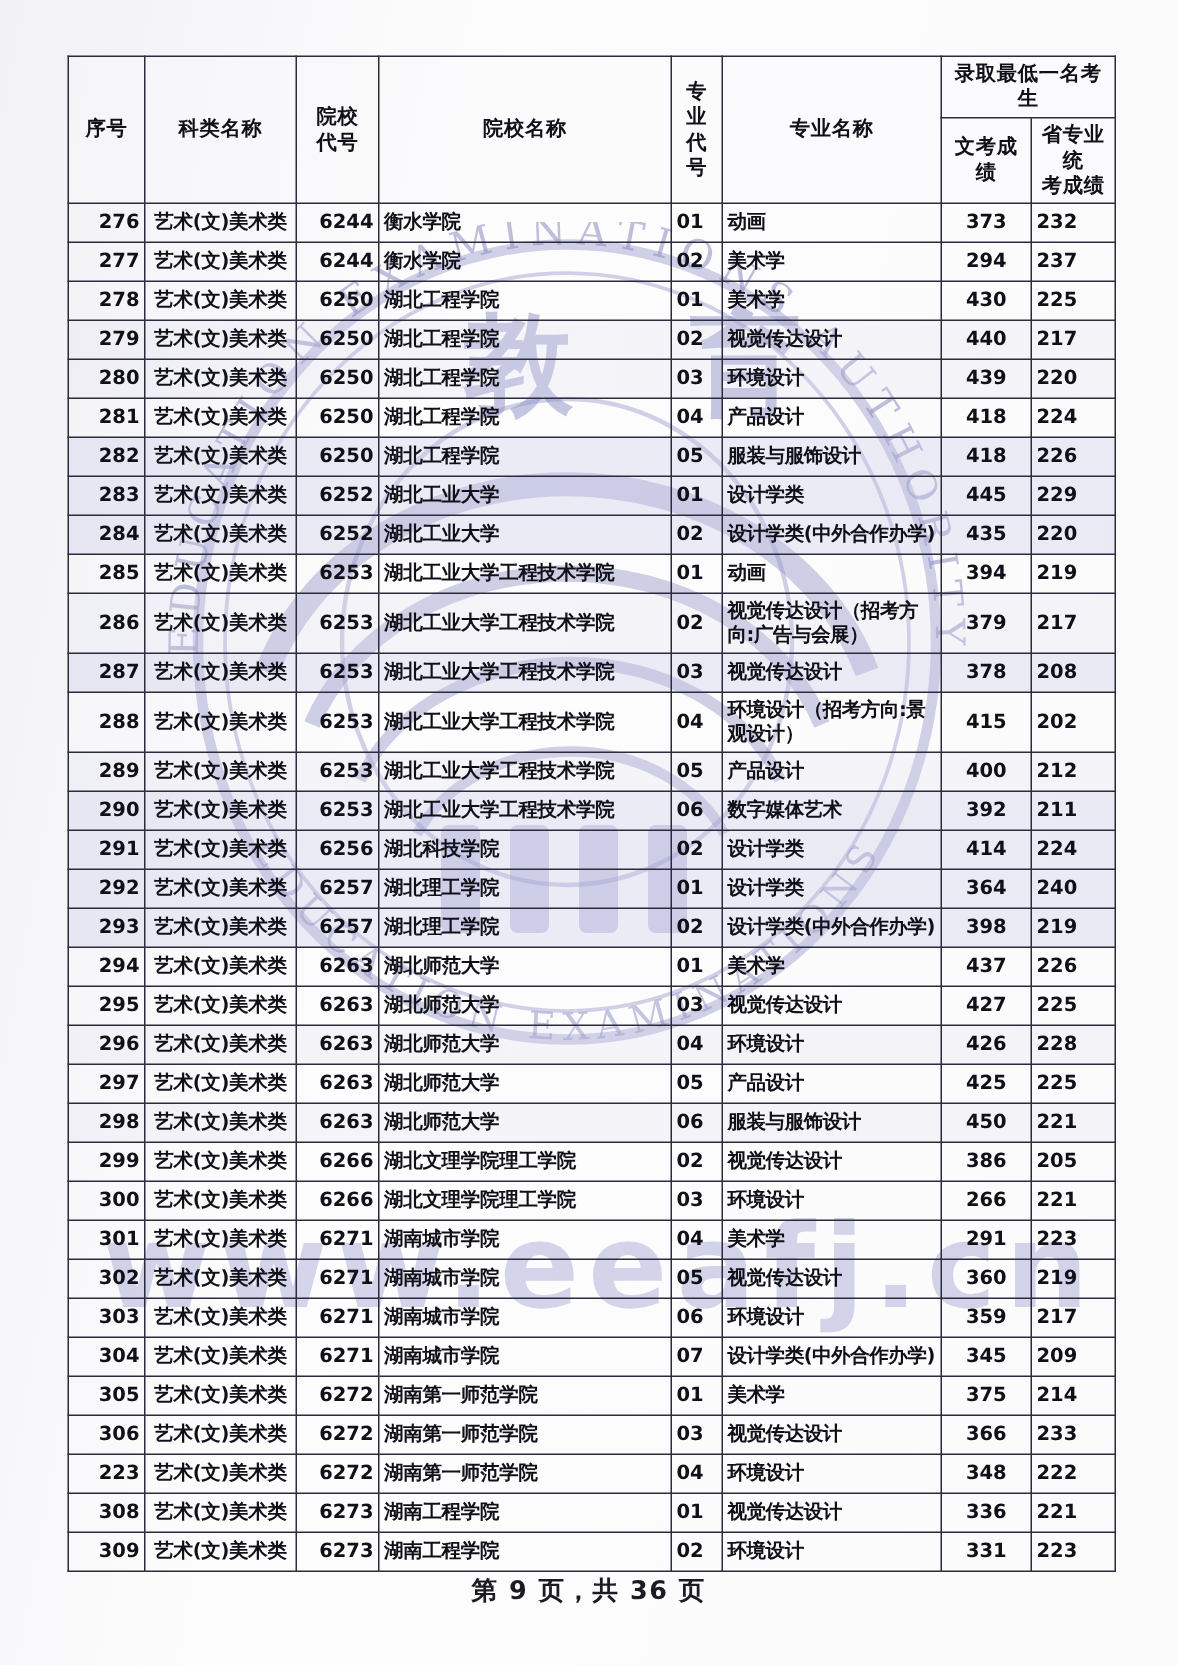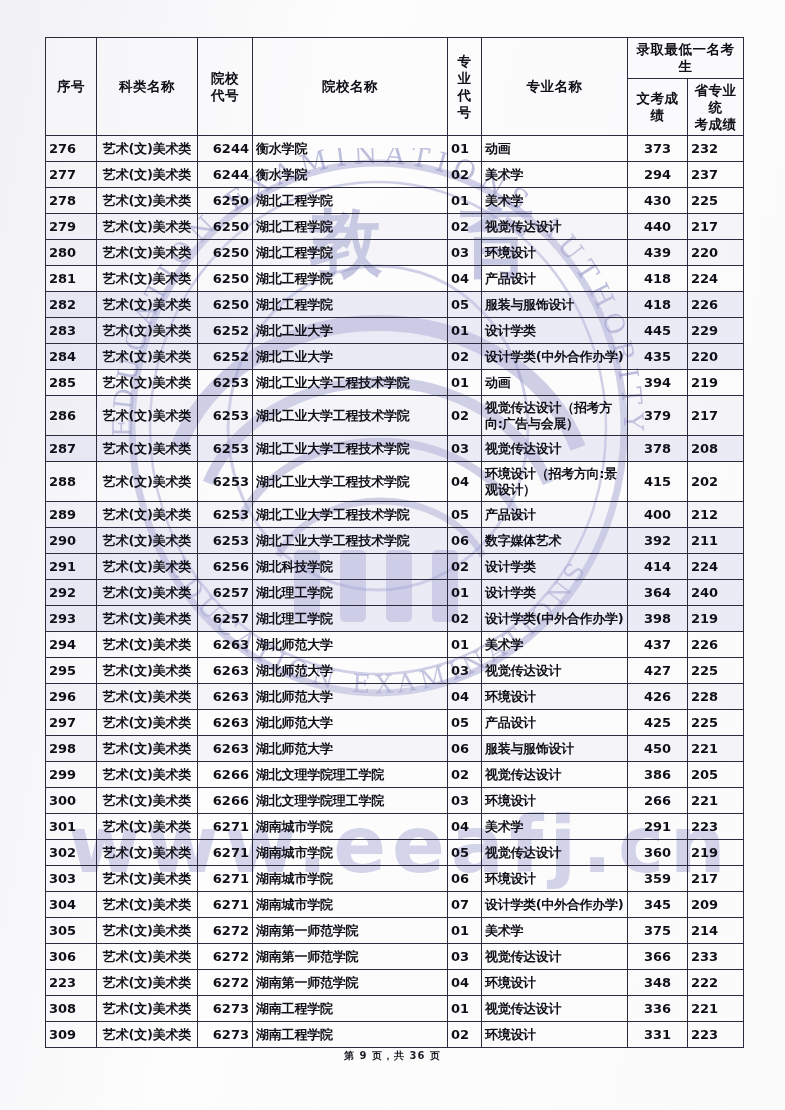--- a/index.html
+++ b/index.html
@@ -102,42 +102,42 @@
     padding: 2px 0;
   }
 
   
   table.score-table tbody td {
     font-size: 13px;
     padding: 2px 3px;
     line-height: 1.25;
     font-weight: 600;
   }
-  td.c-seq     { text-align: left; }
+  td.c-seq     { text-align: right; }
   td.c-cat     { text-align: center; letter-spacing: -0.2px; }
   td.c-code    { text-align: right; }
   td.c-school  { text-align: left;   padding-left: 5px; letter-spacing: -0.2px; }
   td.c-majcode { text-align: left; }
   td.c-major   { text-align: left;   padding-left: 5px; letter-spacing: -0.3px; }
   td.c-wen     { text-align: center; }
   td.c-sheng   { }
 
   
   tr.tint td { background: rgba(196,195,228,0.30); }
   tr.tint2 td { background: rgba(214,213,236,0.20); }
 
   
   #footer {
     position: absolute;
     left: 0;
     top: 1049px;
     width: 785px;
     text-align: center;
     font-family: "DejaVu Sans", "Liberation Sans", sans-serif;
-    font-size: 10px;
+    font-size: 17px;
     font-weight: 700;
     color: #1b1b24;
     letter-spacing: 1px;
     z-index: 3;
   }
 </style>
 </head>
 <body>
 
 <div id="page">

